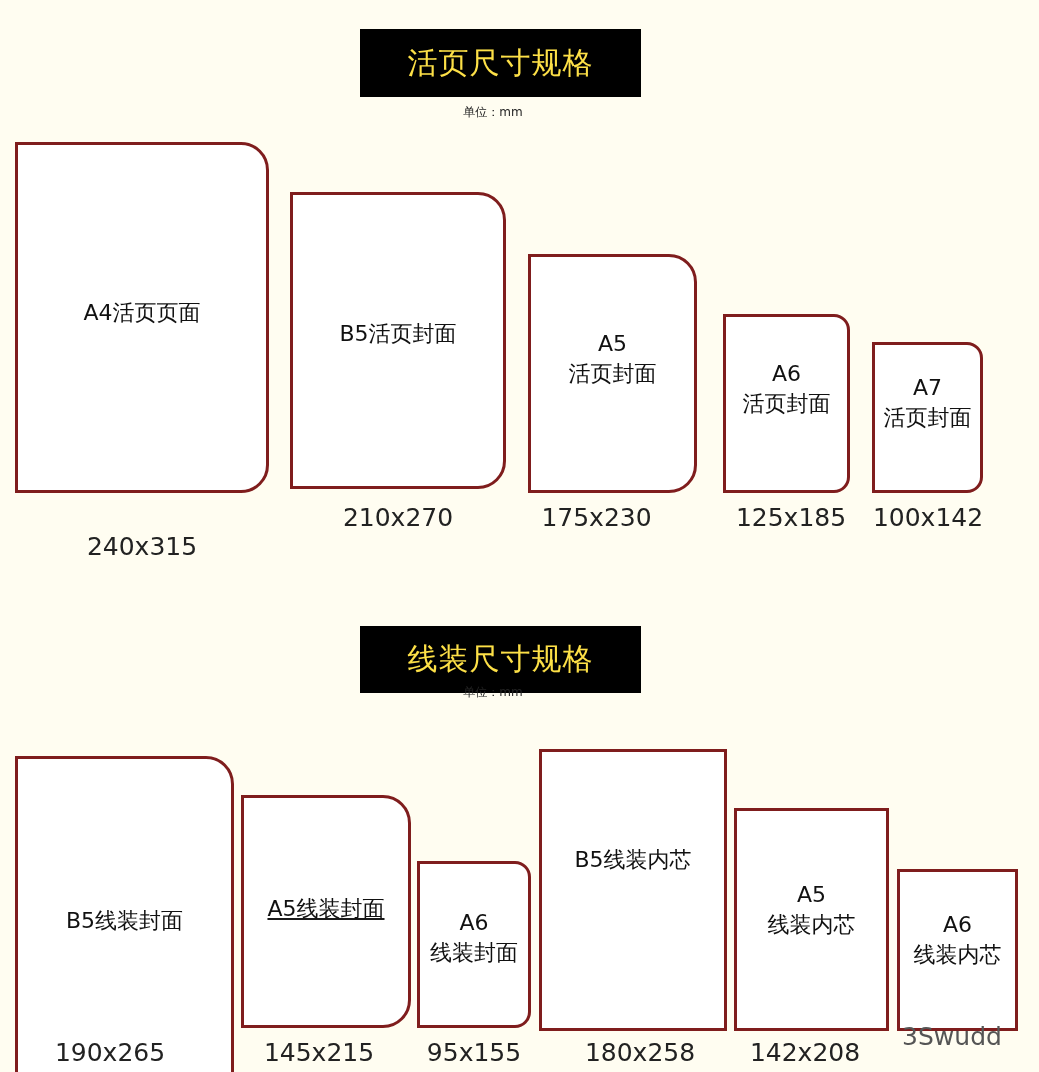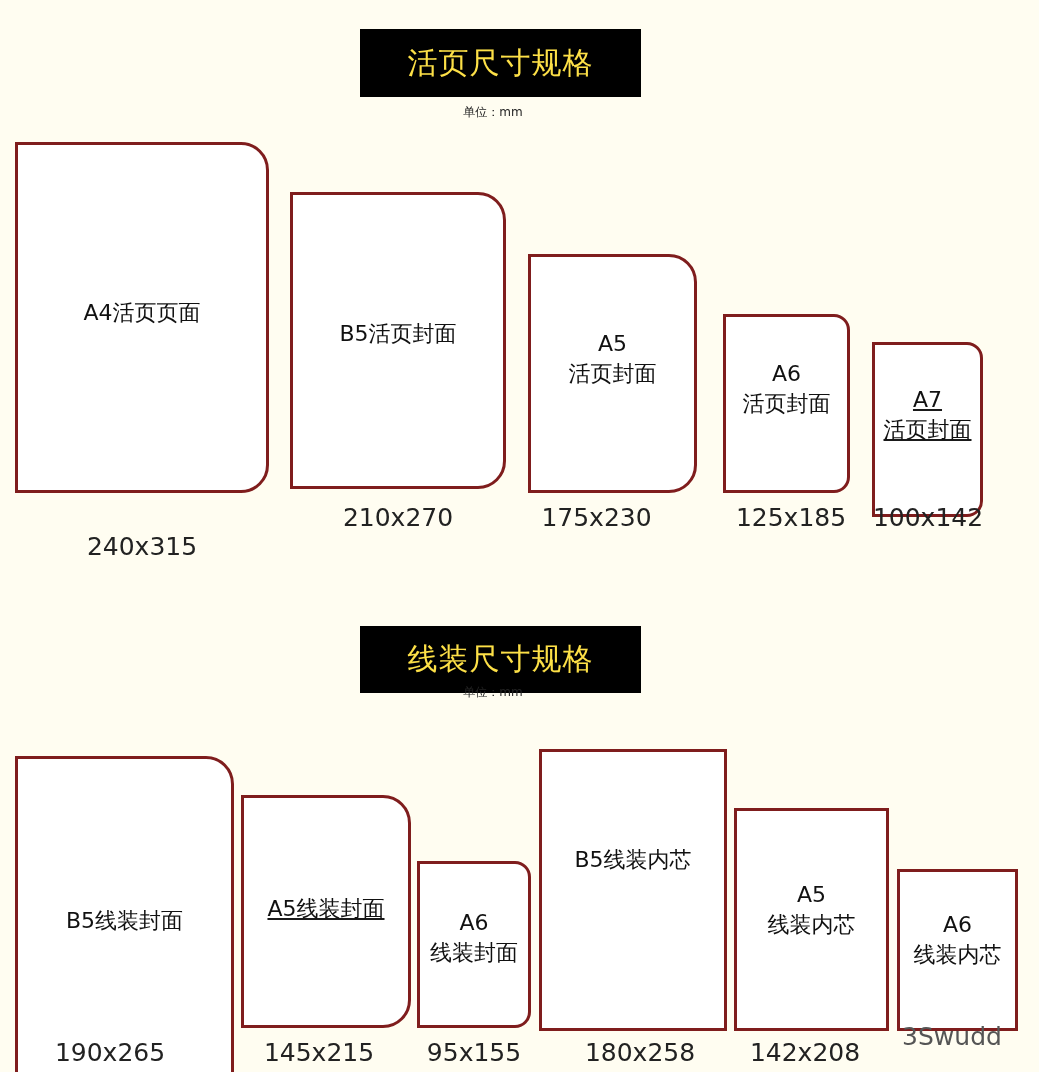--- a/index.html
+++ b/index.html
@@ -33,21 +33,21 @@
 活页封面</span>
 </div>
 <div class="dim" style="left:512px;top:503px;width:169px;">175x230</div>
 
 <div class="card round-sm" style="left:723px;top:314px;width:127px;height:179px;">
   <span class="card-label" style="margin-top:-30px;">A6
 活页封面</span>
 </div>
 <div class="dim" style="left:723px;top:503px;width:136px;">125x185</div>
 
-<div class="card round-sm" style="left:872px;top:342px;width:111px;height:175px;text-decoration:underline;">
+<div class="card round-sm" style="left:872px;top:342px;width:111px;height:151px;">
   <span class="card-label" style="margin-top:-30px;">A7
 活页封面</span>
 </div>
 <div class="dim" style="left:866px;top:503px;width:124px;">100x142</div>
 
 <div class="title-bar" style="left:360px;top:626px;width:281px;height:67px;">线装尺寸规格</div>
 <div class="unit" style="left:393px;top:684px;">单位：mm</div>
 
 <div class="card round" style="left:15px;top:756px;width:219px;height:356px;">
   <span class="card-label" style="margin-top:-26px;">B5线装封面</span>

